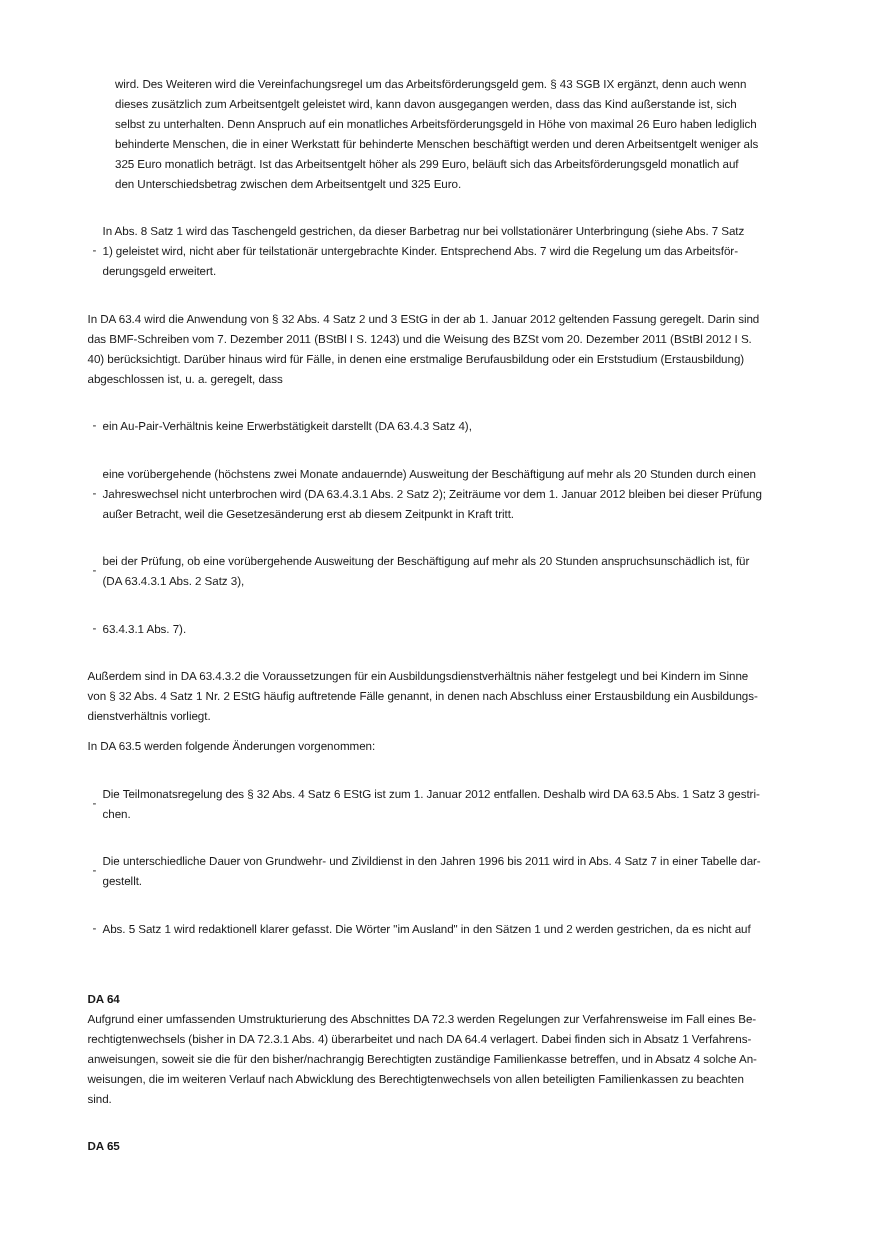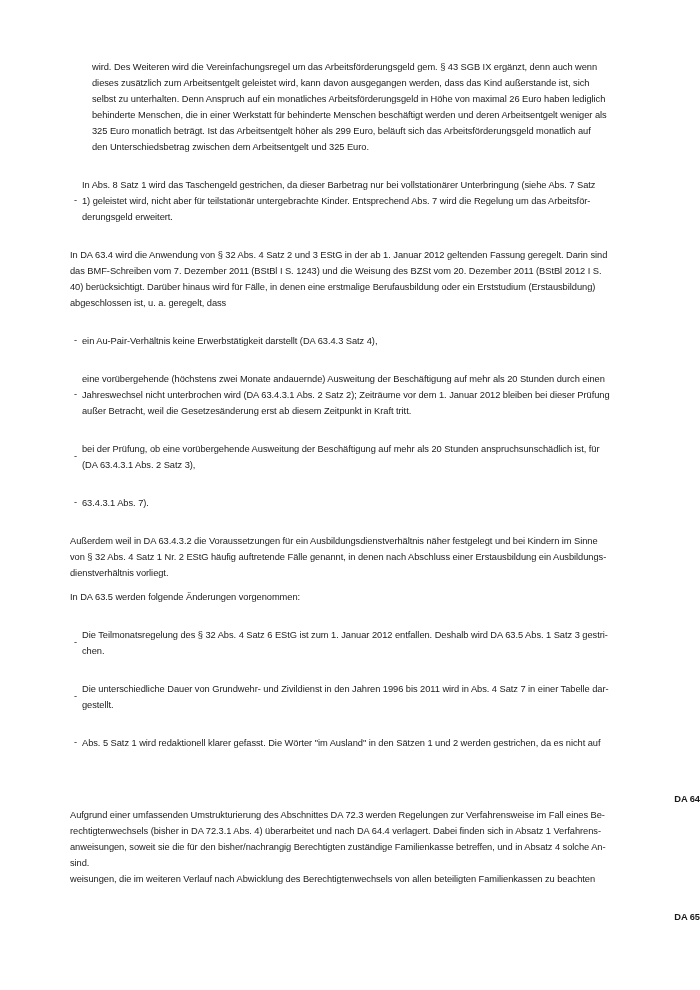--- a/index.html
+++ b/index.html
@@ -19,21 +19,21 @@
   }
   .block {
     font-size: 9.3px;
     letter-spacing: -0.05px;
   }
   .line {
     height: 16px;
     line-height: 16px;
     white-space: pre;
   }
-  .heading .line { font-weight: bold; text-align: right; }
+  .heading .line { font-weight: bold; }
   .indented { margin-left: 22px; }
   .list-item { position: relative; padding-left: 12px; }
   .list-item .marker {
     position: absolute;
     left: 4px; top: 50%;
     transform: translateY(-50%);
     line-height: 1;
   }
   .first-line-indent .line:first-child { text-indent: 11px; }
   .sp-none   { margin-top: 0; }
@@ -78,21 +78,21 @@
     <div class="block list-item sp-normal">
       <span class="marker">-</span>
       <div class="line">bei der Prüfung, ob eine vorübergehende Ausweitung der Beschäftigung auf mehr als 20 Stunden anspruchsunschädlich ist, für</div>
       <div class="line">(DA 63.4.3.1 Abs. 2 Satz 3),</div>
     </div>
     <div class="block list-item sp-normal">
       <span class="marker">-</span>
       <div class="line">63.4.3.1 Abs. 7).</div>
     </div>
     <div class="block paragraph sp-normal">
-      <div class="line">Außerdem weil in DA 63.4.3.2 die Voraussetzungen für ein Ausbildungsdienstverhältnis näher festgelegt und bei Kindern im Sinne</div>
+      <div class="line">Außerdem sind in DA 63.4.3.2 die Voraussetzungen für ein Ausbildungsdienstverhältnis näher festgelegt und bei Kindern im Sinne</div>
       <div class="line">von § 32 Abs. 4 Satz 1 Nr. 2 EStG häufig auftretende Fälle genannt, in denen nach Abschluss einer Erstausbildung ein Ausbildungs-</div>
       <div class="line">dienstverhältnis vorliegt.</div>
     </div>
     <div class="block paragraph sp-small">
       <div class="line">In DA 63.5 werden folgende Änderungen vorgenommen:</div>
     </div>
     <div class="block list-item sp-normal">
       <span class="marker">-</span>
       <div class="line">Die Teilmonatsregelung des § 32 Abs. 4 Satz 6 EStG ist zum 1. Januar 2012 entfallen. Deshalb wird DA 63.5 Abs. 1 Satz 3 gestri-</div>
       <div class="line">chen.</div>
@@ -106,19 +106,19 @@
       <span class="marker">-</span>
       <div class="line">Abs. 5 Satz 1 wird redaktionell klarer gefasst. Die Wörter "im Ausland" in den Sätzen 1 und 2 werden gestrichen, da es nicht auf</div>
     </div>
     <div class="block heading sp-large">
       <div class="line">DA 64</div>
     </div>
     <div class="block paragraph sp-none">
       <div class="line">Aufgrund einer umfassenden Umstrukturierung des Abschnittes DA 72.3 werden Regelungen zur Verfahrensweise im Fall eines Be-</div>
       <div class="line">rechtigtenwechsels (bisher in DA 72.3.1 Abs. 4) überarbeitet und nach DA 64.4 verlagert. Dabei finden sich in Absatz 1 Verfahrens-</div>
       <div class="line">anweisungen, soweit sie die für den bisher/nachrangig Berechtigten zuständige Familienkasse betreffen, und in Absatz 4 solche An-</div>
+      <div class="line">weisungen, die im weiteren Verlauf nach Abwicklung des Berechtigtenwechsels von allen beteiligten Familienkassen zu beachten</div>
       <div class="line">sind.</div>
-      <div class="line">weisungen, die im weiteren Verlauf nach Abwicklung des Berechtigtenwechsels von allen beteiligten Familienkassen zu beachten</div>
     </div>
     <div class="block heading sp-normal">
       <div class="line">DA 65</div>
     </div>
   </div>
 
 </body></html>

